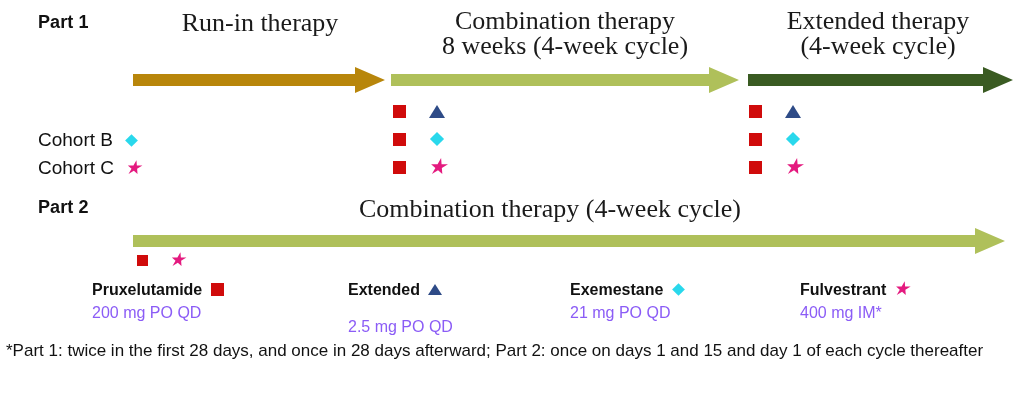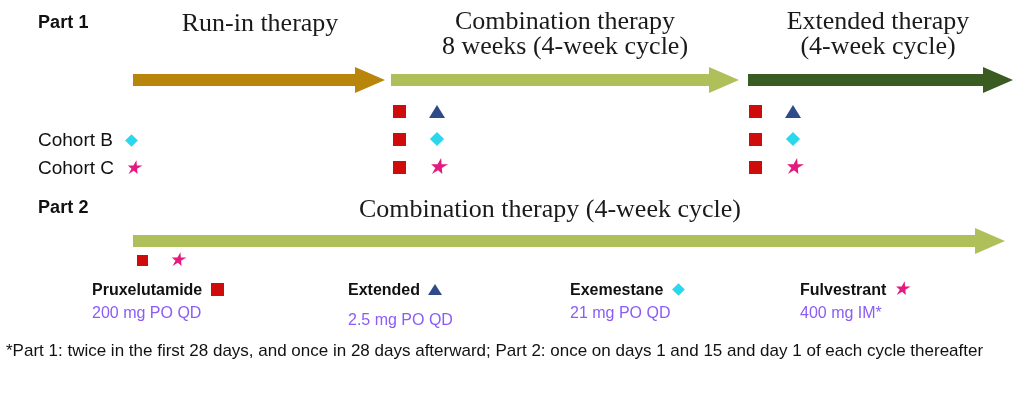--- a/index.html
+++ b/index.html
@@ -243,21 +243,21 @@
     <div class="drug-dose" style="margin-top:5px;">200 mg PO QD</div>
   </div>
 
   <div class="abs" style="left:348px; top:281px;">
     <div class="drug-row">
       <span class="drug-name">Extended</span>
       <span class="marker-cell">
           <i class="mk mk-triangle-sm"></i>
         </span>
     </div>
-    <div class="drug-dose" style="margin-top:12px;">2.5 mg PO QD</div>
+    <div class="drug-dose" style="margin-top:19px;">2.5 mg PO QD</div>
   </div>
 
   <div class="abs" style="left:570px; top:281px;">
     <div class="drug-row">
       <span class="drug-name">Exemestane</span>
       <span class="marker-cell">
           <i class="mk mk-diamond-sm"></i>
         </span>
     </div>
     <div class="drug-dose" style="margin-top:5px;">21 mg PO QD</div>

